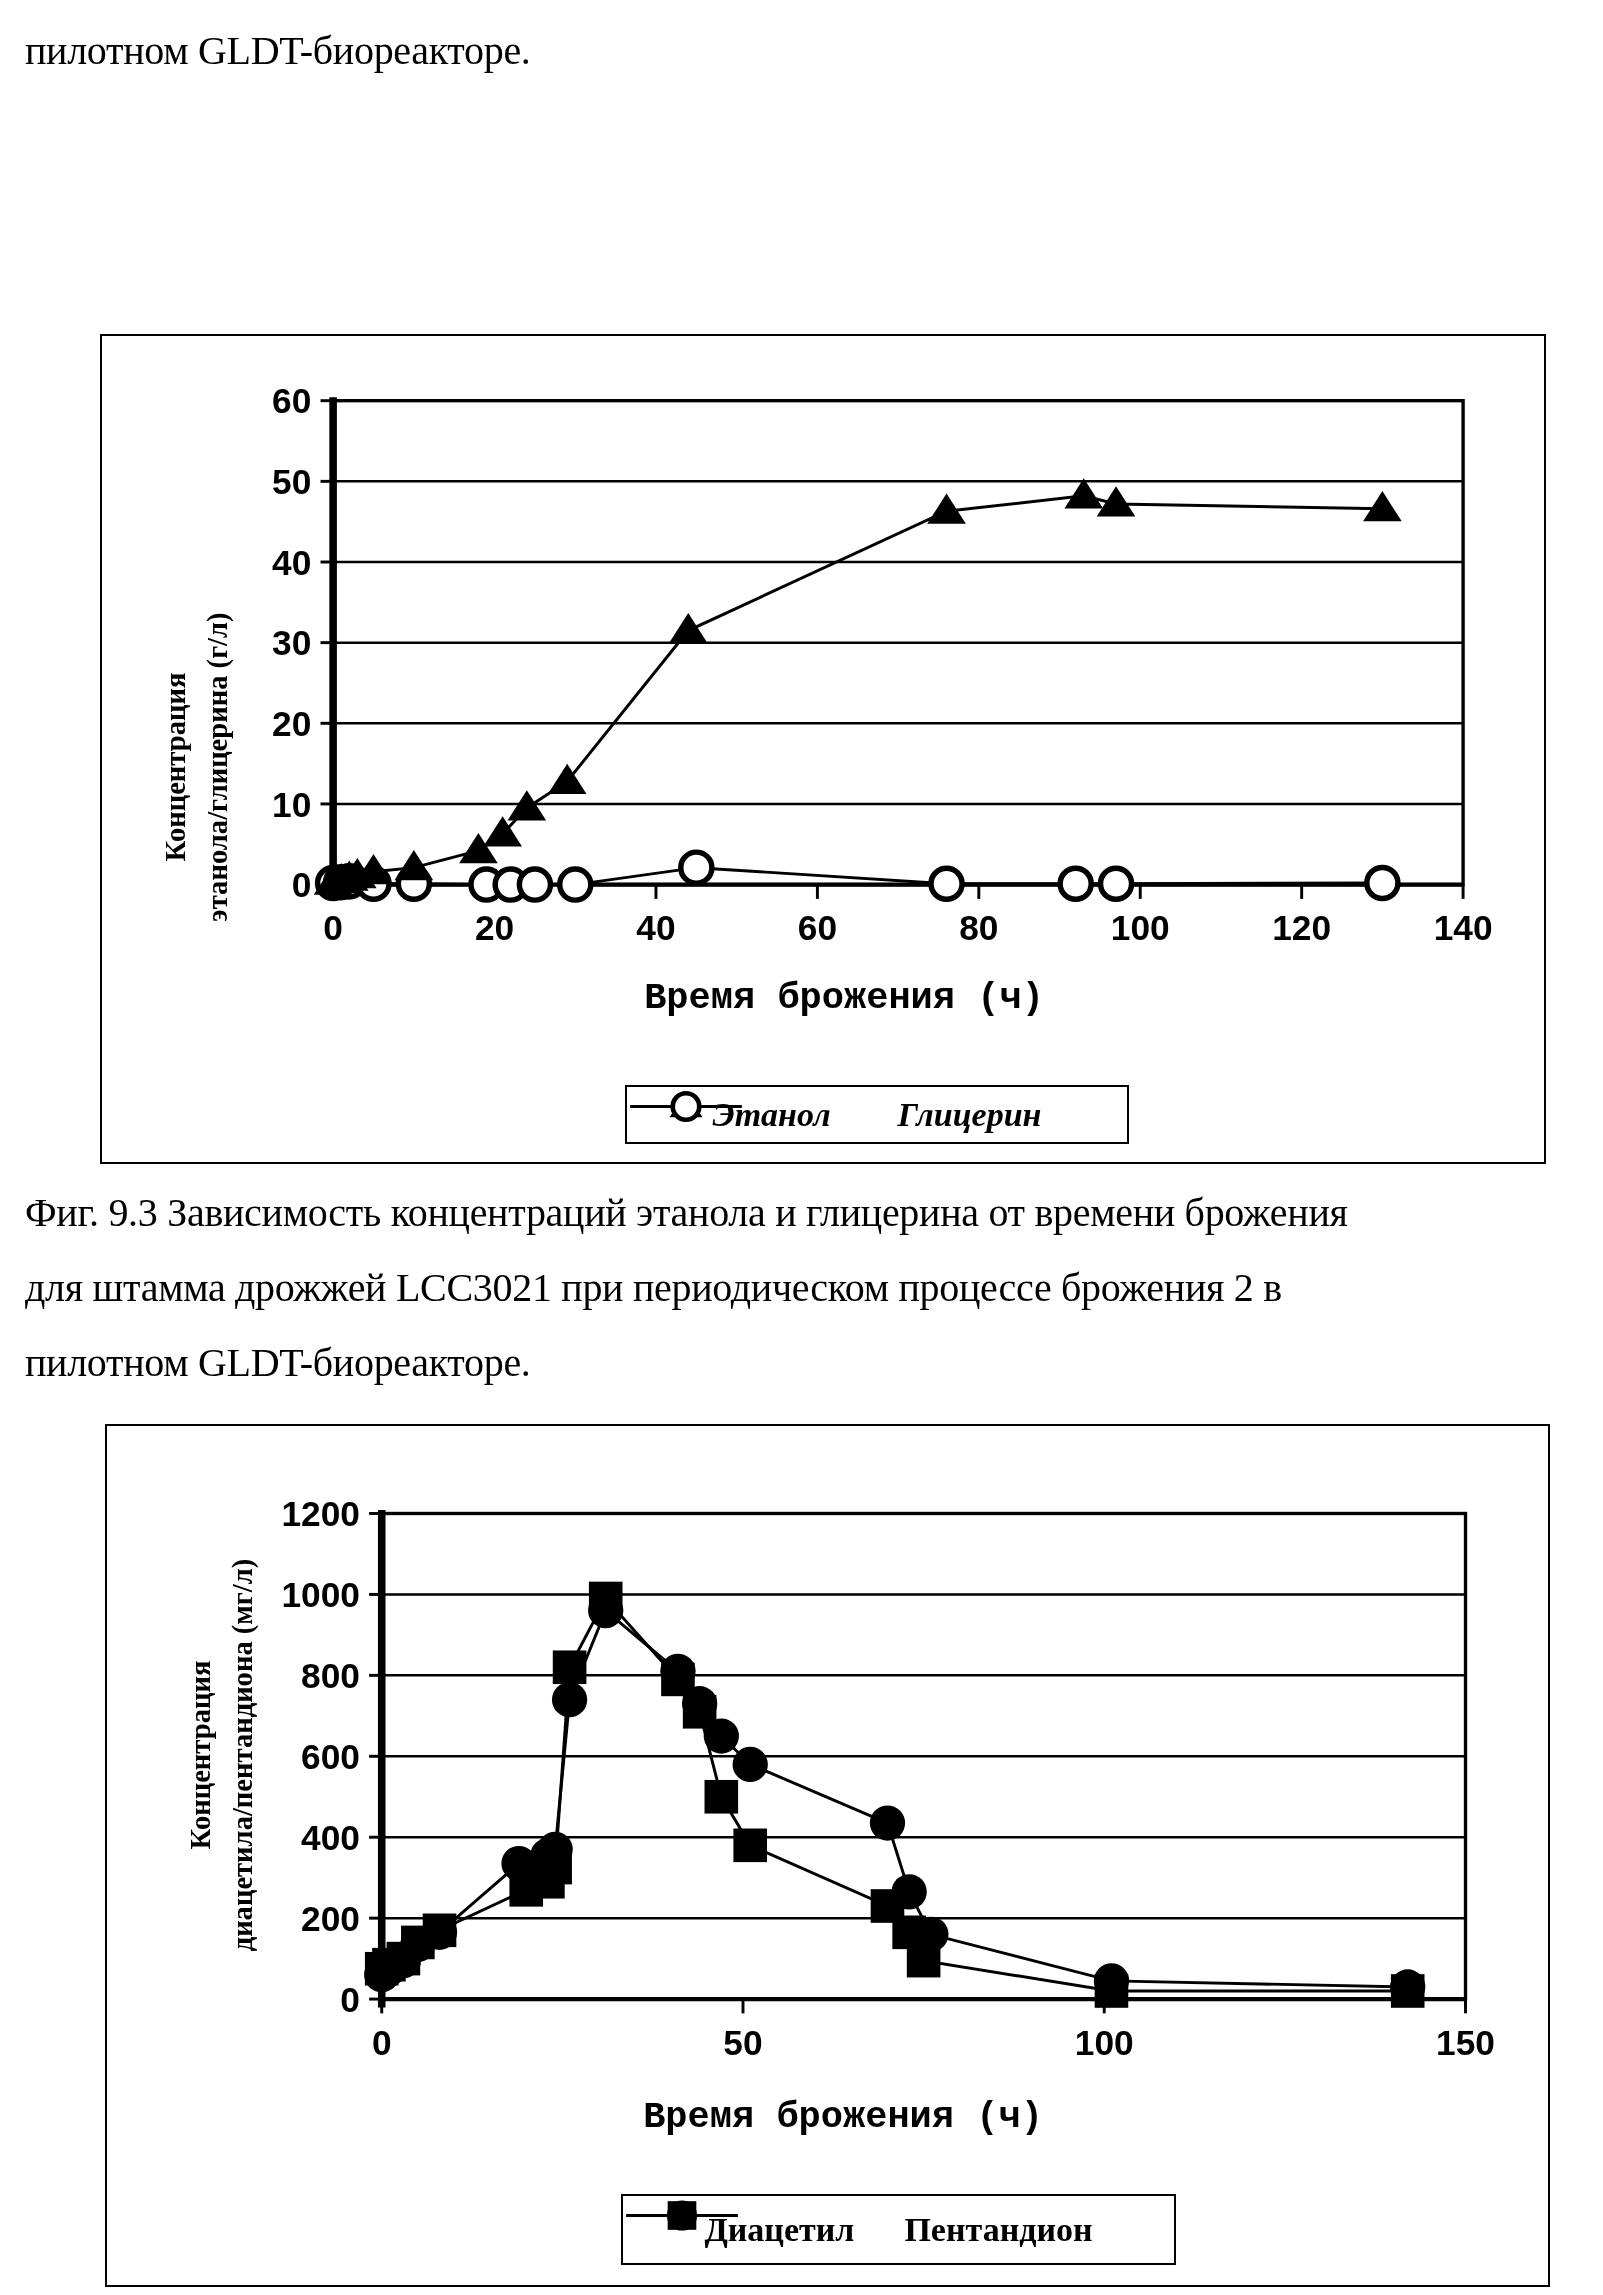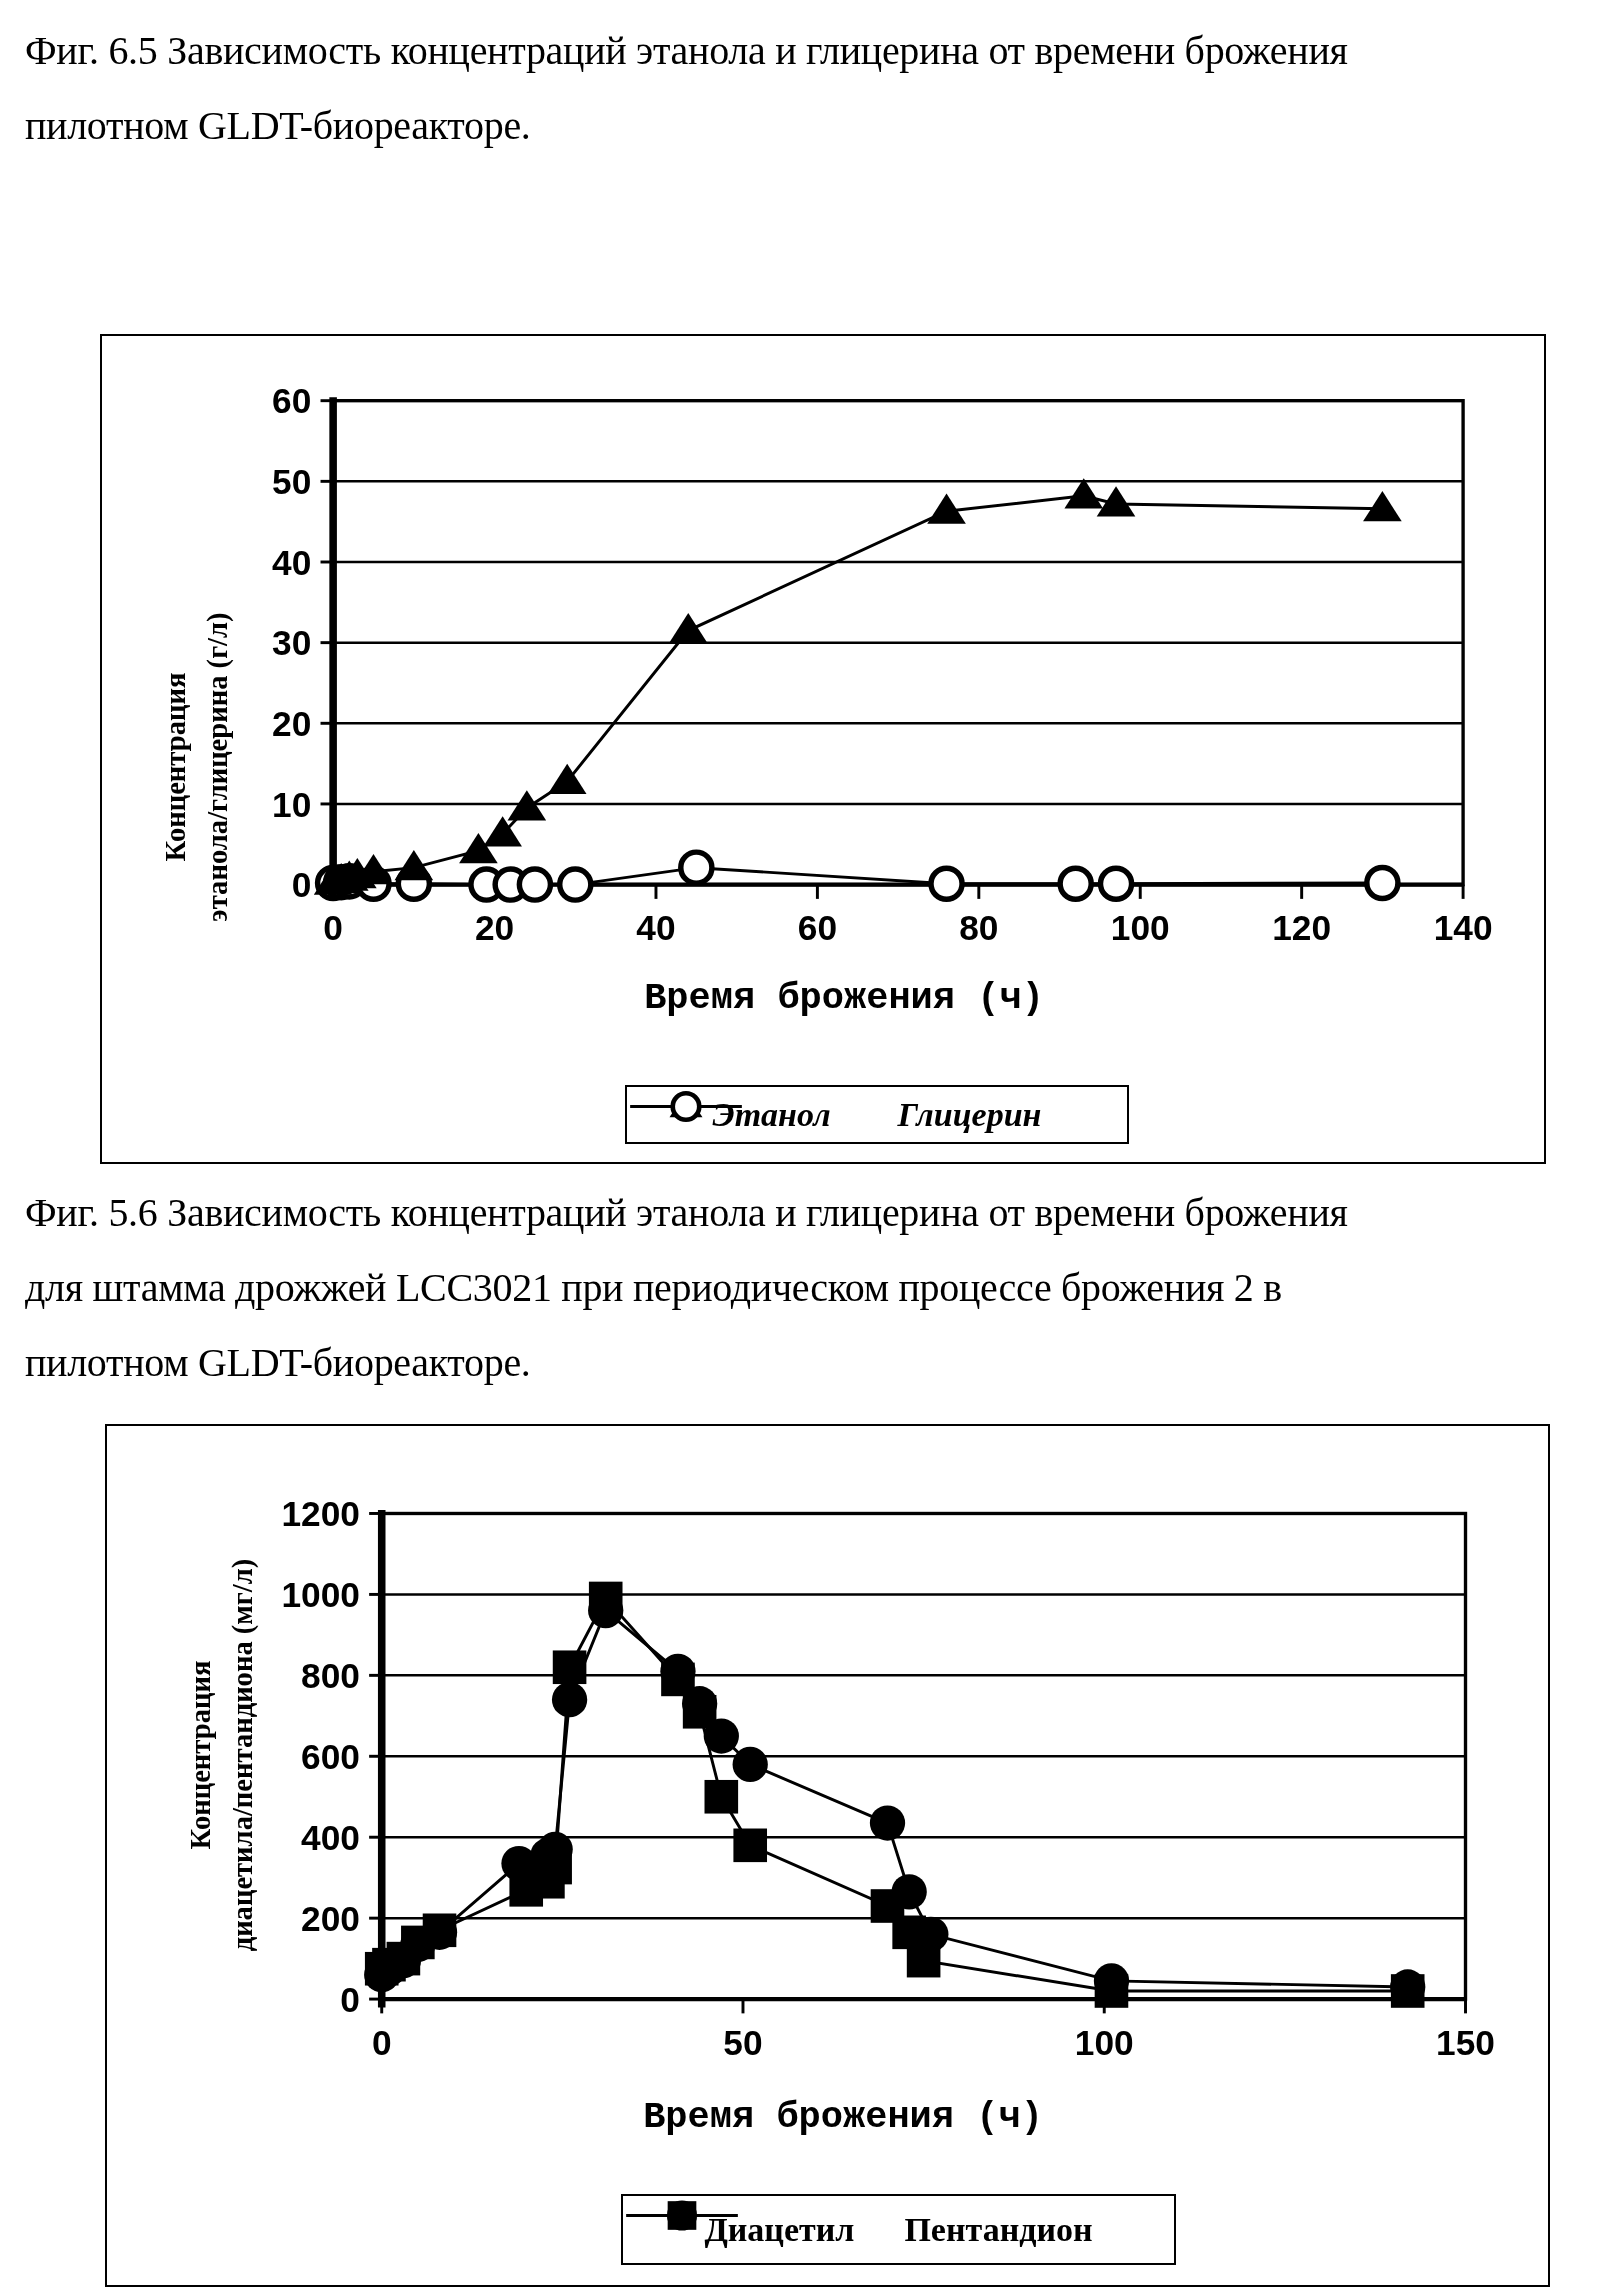--- a/index.html
+++ b/index.html
@@ -19,21 +19,20 @@
     display:flex;flex-direction:row;align-items:center;justify-content:center;gap:67px;background:#fff;}
   .legend-item{display:flex;align-items:center;gap:8.4px;}
   .legend-item span{font-weight:700;font-size:34px;white-space:nowrap;}
 </style>
 </head>
 <body>
 
 <div>
 
   <div class="caption" style="top:13.4px;">
-    <div>Фиг. 6.5 Зависимость концентраций этанола и глицерина от времени брожения</div>
     <div>пилотном GLDT-биореакторе.</div>
   </div>
 
   <div class="chart-box" style="left:100px;top:334px;width:1446px;height:830px;">
     <svg id="chart1-svg" width="1441" height="825" viewBox="0 0 1715 982">
         <line x1="275" y1="557" x2="1620" y2="557" stroke="#000000" stroke-width="3"></line>
         <line x1="275" y1="461" x2="1620" y2="461" stroke="#000000" stroke-width="3"></line>
         <line x1="275" y1="365" x2="1620" y2="365" stroke="#000000" stroke-width="3"></line>
         <line x1="275" y1="269" x2="1620" y2="269" stroke="#000000" stroke-width="3"></line>
         <line x1="275" y1="173" x2="1620" y2="173" stroke="#000000" stroke-width="3"></line>
@@ -119,21 +118,21 @@
         <svg class="lmark" width="118" height="39" viewBox="0 0 140 46">
             <line x1="4" y1="23" x2="136" y2="23" stroke="#000000" stroke-width="3.5"></line>
             <circle cx="70" cy="23" r="15.725" fill="#fff" stroke="#000000" stroke-width="5.5249999999999995"></circle>
           </svg>
         <span>Глицерин</span>
       </div>
     </div>
   </div>
 
   <div class="caption" style="top:1175px;">
-    <div>Фиг. 5.6 Зависимость концентраций этанола и глицерина от времени брожения</div>
+    <div>Фиг. 9.3 Зависимость концентраций этанола и глицерина от времени брожения</div>
     <div>для штамма дрожжей LCC3021 при периодическом процессе брожения 2 в</div>
     <div>пилотном GLDT-биореакторе.</div>
   </div>
 
   <div class="chart-box" style="left:105px;top:1424px;width:1445px;height:863px;">
     <svg id="chart2-svg" width="1440" height="858" viewBox="0 0 1714 1021">
         <line x1="327" y1="585.6666666666666" x2="1617" y2="585.6666666666666" stroke="#000000" stroke-width="3"></line>
         <line x1="327" y1="489.33333333333337" x2="1617" y2="489.33333333333337" stroke="#000000" stroke-width="3"></line>
         <line x1="327" y1="393" x2="1617" y2="393" stroke="#000000" stroke-width="3"></line>
         <line x1="327" y1="296.6666666666667" x2="1617" y2="296.6666666666667" stroke="#000000" stroke-width="3"></line>

